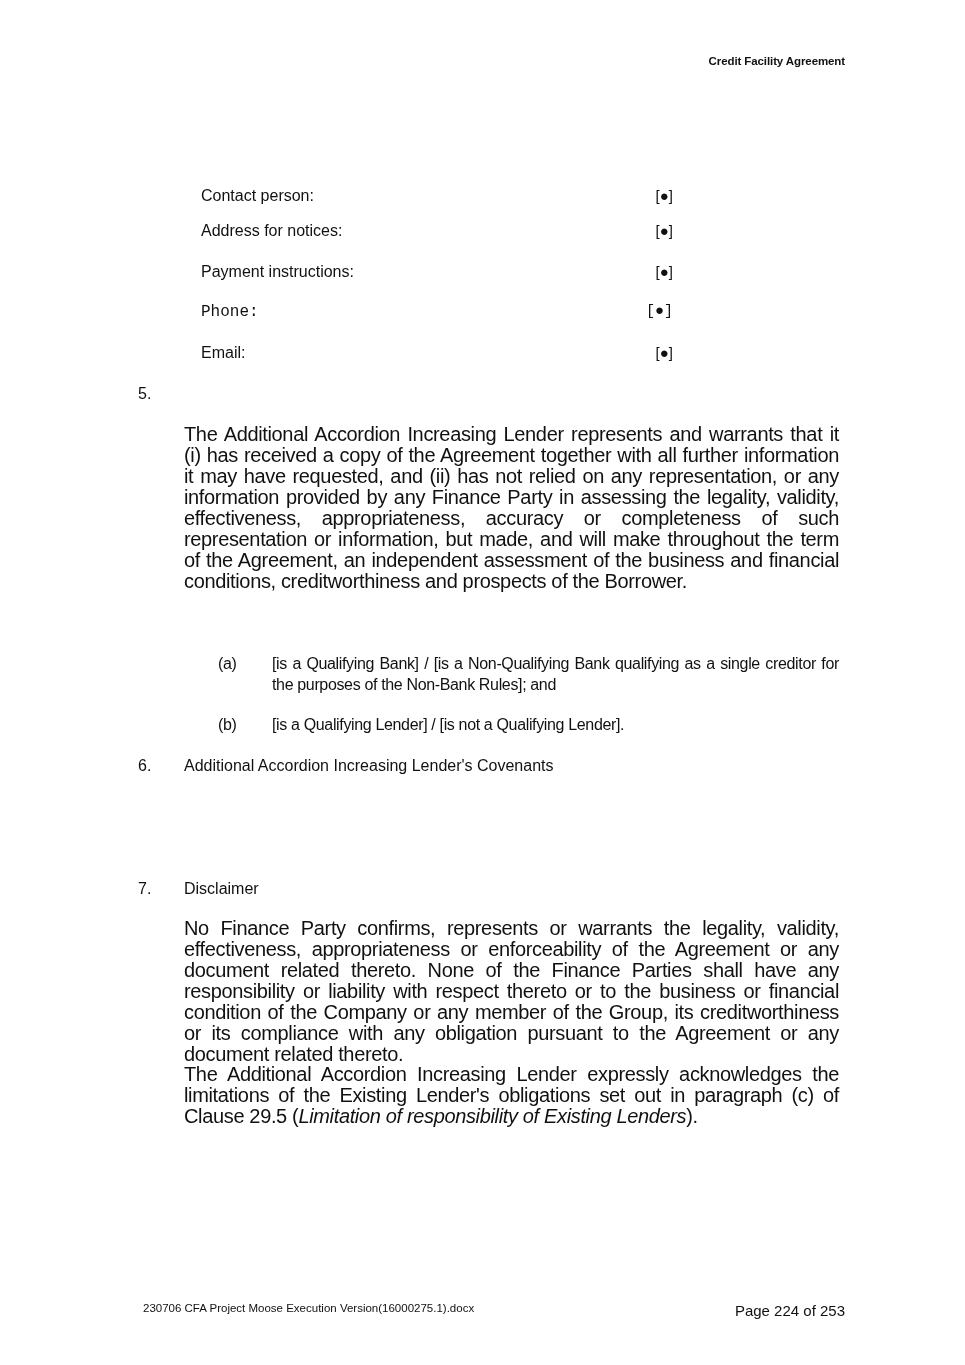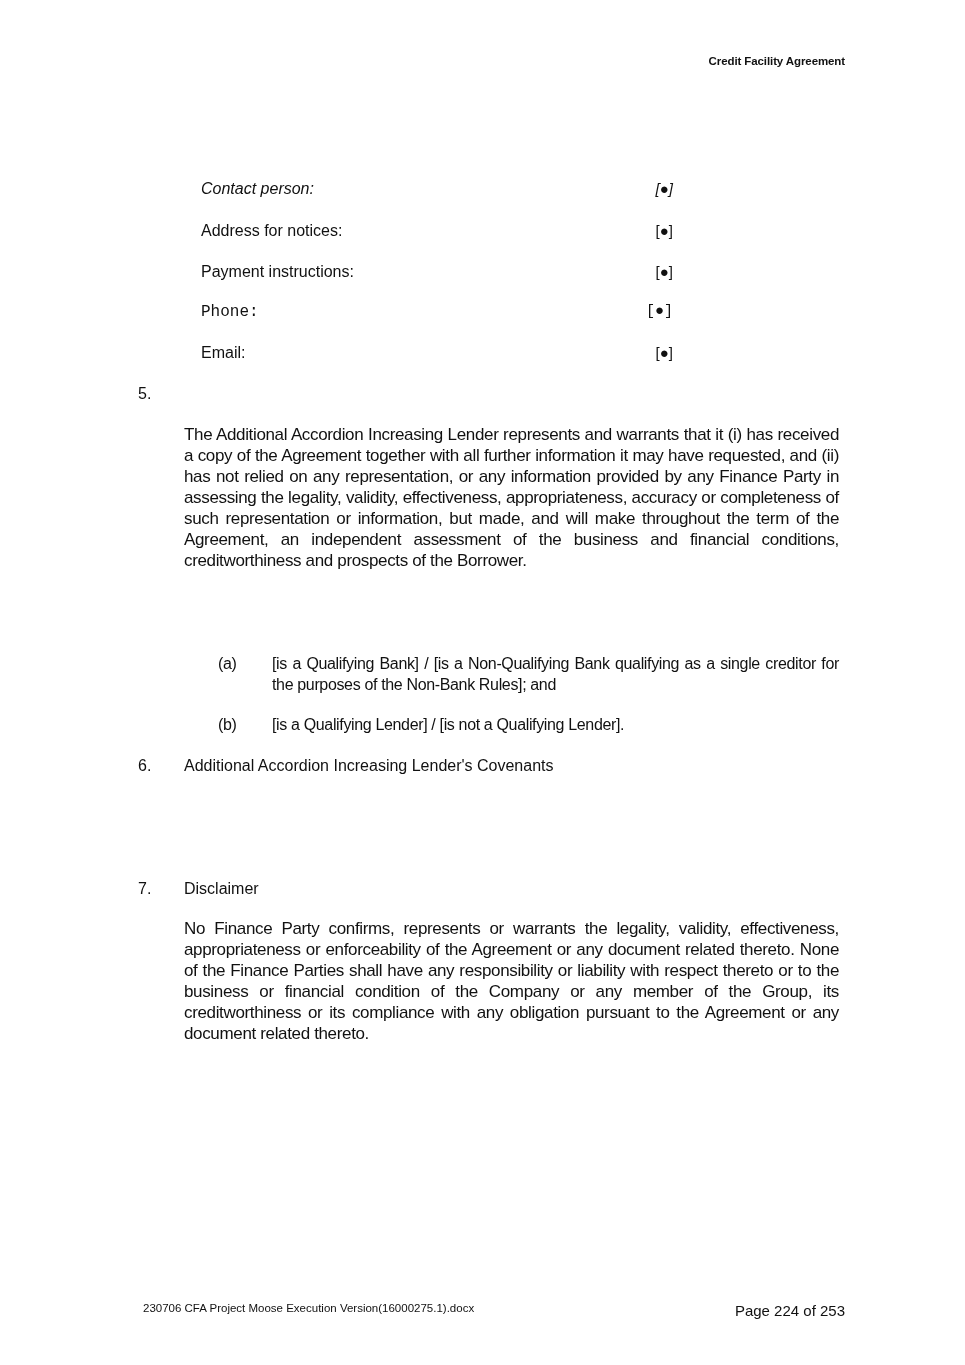--- a/index.html
+++ b/index.html
@@ -19,21 +19,21 @@
     display: flex; justify-content: space-between;
   }
   .placeholder { font-size: 15px; }
   .section-head {
     position: absolute; left: 138px; width: 700px;
     font-size: 16px; line-height: 21px; display: flex;
   }
   .section-num { width: 46px; flex: 0 0 46px; }
   .para {
     position: absolute; left: 184px; width: 655px;
-    font-size: 17px; line-height: 21px; text-align: justify;
+    font-size: 20px; line-height: 21px; text-align: justify;
     letter-spacing: -0.35px;
   }
   .list-item {
     position: absolute; left: 218px; width: 621px;
     font-size: 16px; line-height: 21px; display: flex;
     letter-spacing: -0.35px;
   }
   .list-label { width: 54px; flex: 0 0 54px; }
   .list-text { flex: 1; text-align: justify; }
   .footer-left {
@@ -44,21 +44,21 @@
   }
   i { font-style: italic; }
 </style>
 </head>
 <body>
 
 <div class="page">
 
   <div class="header-title">Credit Facility Agreement</div>
 
-  <div class="contact-row" style="top:179px;font-style:italic;">
+  <div class="contact-row" style="top:186px;">
     <span>Contact person:</span>
     <span class="placeholder">[●]</span>
   </div>
   <div class="contact-row" style="top:221px;">
     <span>Address for notices:</span>
     <span class="placeholder">[●]</span>
   </div>
   <div class="contact-row" style="top:262px;">
     <span>Payment instructions:</span>
     <span class="placeholder">[●]</span>
@@ -89,17 +89,18 @@
   <div class="section-head" style="top:755px;">
     <span class="section-num">6.</span>
     <span>Additional Accordion Increasing Lender's Covenants</span>
   </div>
 
   <div class="section-head" style="top:878px;">
     <span class="section-num">7.</span>
     <span>Disclaimer</span>
   </div>
   <div class="para" style="top:918px;">No Finance Party confirms, represents or warrants the legality, validity, effectiveness, appropriateness or enforceability of the Agreement or any document related thereto. None of the Finance Parties shall have any responsibility or liability with respect thereto or to the business or financial condition of the Company or any member of the Group, its creditworthiness or its compliance with any obligation pursuant to the Agreement or any document related thereto.</div>
+  <div class="para" style="top:1064px;"><span>The Additional Accordion Increasing Lender expressly acknowledges the limitations of the Existing Lender's obligations set out in paragraph (c) of Clause 29.5 (</span><i>Limitation of responsibility of Existing Lenders</i><span>).</span></div>
 
   <div class="footer-left">230706 CFA Project Moose Execution Version(16000275.1).docx</div>
   <div class="footer-right">Page 224 of 253</div>
 
 </div>
 
 </body></html>

